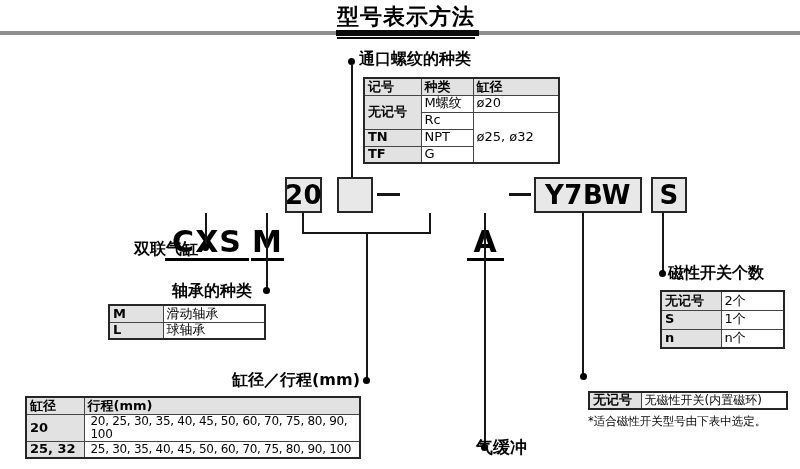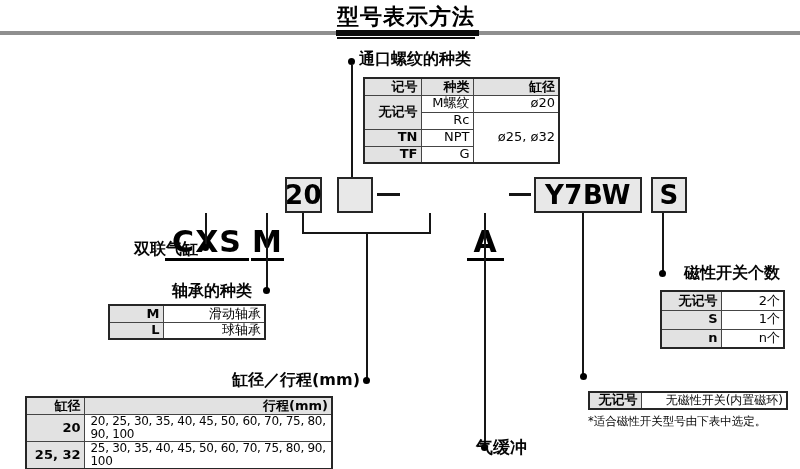--- a/index.html
+++ b/index.html
@@ -9,21 +9,21 @@
   .vline { position:absolute; width:2px; background:#161616; }
   .hline { position:absolute; height:2px; background:#161616; }
   .dash { position:absolute; height:3px; background:#161616; }
   .bullet { position:absolute; width:7px; height:7px; border-radius:50%; background:#000; }
   .code-text { position:absolute; font-weight:bold; font-size:30px; letter-spacing:1px;
                text-align:center; border-bottom:3px solid #000; line-height:33px; height:36px;margin-top:48px; }
   .code-box { position:absolute; height:36px; background:#e8e8e8; border:2px solid #262626;
               display:flex; align-items:center; justify-content:center;
               font-weight:bold; font-size:26px; letter-spacing:0.5px; }
   table.t { position:absolute; border-collapse:collapse; border:2px solid #262626; background:#fff; }
-  .t td, .t th { border:1px solid #454545; font-size:13px; padding:0 3px; text-align:right;
+  .t td, .t th { border:1px solid #454545; font-size:13px; padding:0 3px; text-align:left;
                  height:17px; line-height:1.1; font-weight:normal; color:#050505; }
   .key { background:#e2e2e2; font-weight:bold !important; }
   .title { position:absolute; font-weight:bold; font-size:22px; letter-spacing:1px;
            border-bottom:2px solid #0a0a0a; padding-bottom:5px; white-space:nowrap; }
   .rule-gray  { position:absolute; background:#8f8f8f; }
   .rule-black { position:absolute; background:#0c0c0c; }
   .note { position:absolute; font-size:11.5px; color:#070707; white-space:nowrap; }
   .left-cell { text-align:left !important; padding-left:6px !important; letter-spacing:-0.3px; font-size:12px !important; }
 </style>
 </head>
@@ -101,21 +101,21 @@
   <div class="vline" style="left:429px; top:213px; height:21px;"></div>
   <div class="hline" style="left:302px; top:232px; width:129px;"></div>
   <div class="vline" style="left:366px; top:234px; height:145px;"></div>
   <div class="bullet" style="left:363px; top:377px;"></div>
   <div class="lbl" style="left:215px; top:371px; width:145px; text-align:right; font-size:16px;">缸径／行程(mm)</div>
 
   <table class="t" style="left:25px; top:396px;">
     <tbody>
         <tr>
       <th class="key" style="width:58px;">缸径</th>
-      <th class="key" style="width:248px;">行程(mm)</th>
+      <th class="key" style="width:276px;">行程(mm)</th>
     </tr>
     <tr>
       <td class="key">20</td>
       <td class="left-cell">20, 25, 30, 35, 40, 45, 50, 60, 70, 75, 80, 90, 100</td>
     </tr>
     <tr>
       <td class="key">25, 32</td>
       <td class="left-cell">25, 30, 35, 40, 45, 50, 60, 70, 75, 80, 90, 100</td>
     </tr>
   </tbody>
@@ -133,21 +133,21 @@
         <tr>
       <td class="key" style="width:52px;">无记号</td>
       <td style="width:146px; font-size:12px;">无磁性开关(内置磁环)</td>
     </tr>
   </tbody>
     </table>
   <div class="note" style="left:588px; top:414px;">*适合磁性开关型号由下表中选定。</div>
 
   <div class="vline" style="left:662px; top:213px; height:60px;"></div>
   <div class="bullet" style="left:659px; top:270px;"></div>
-  <div class="lbl" style="left:668px; top:264px; font-size:16px;margin-left:16px;">磁性开关个数</div>
+  <div class="lbl" style="left:668px; top:264px; font-size:16px;">磁性开关个数</div>
 
   <table class="t" style="left:660px; top:290px;">
     <tbody>
         <tr>
       <td class="key" style="width:60px; height:19px;">无记号</td>
       <td style="width:63px;">2个</td>
     </tr>
     <tr>
       <td class="key" style="height:19px;">S</td>
       <td>1个</td>

